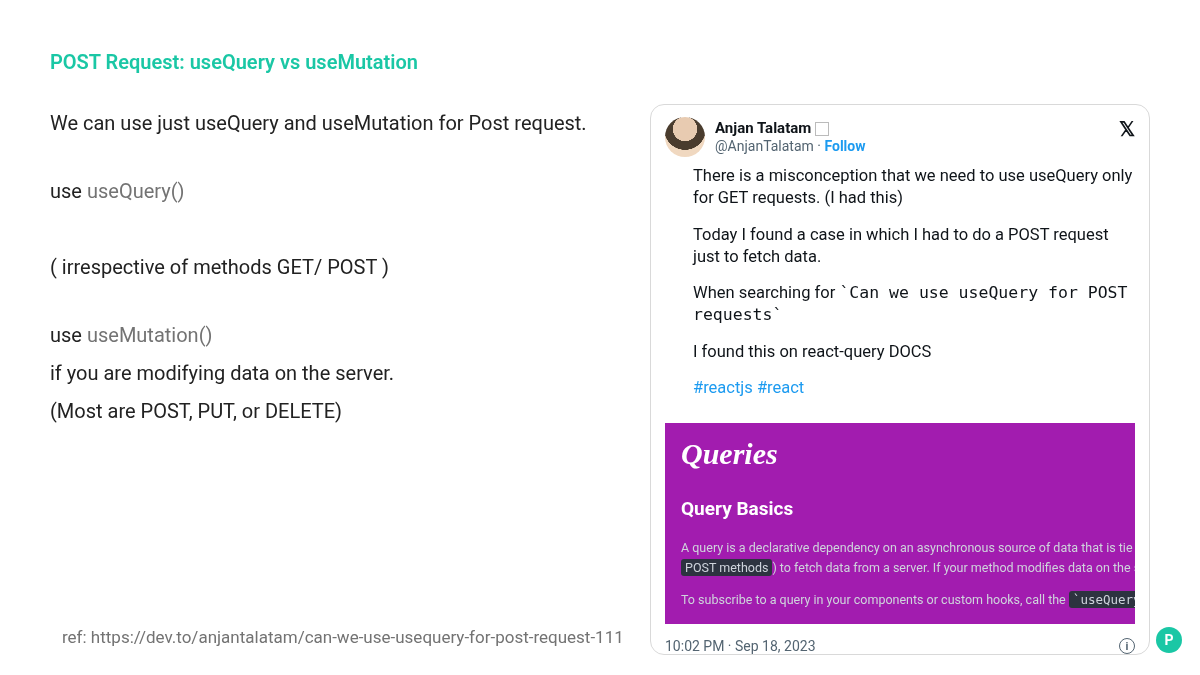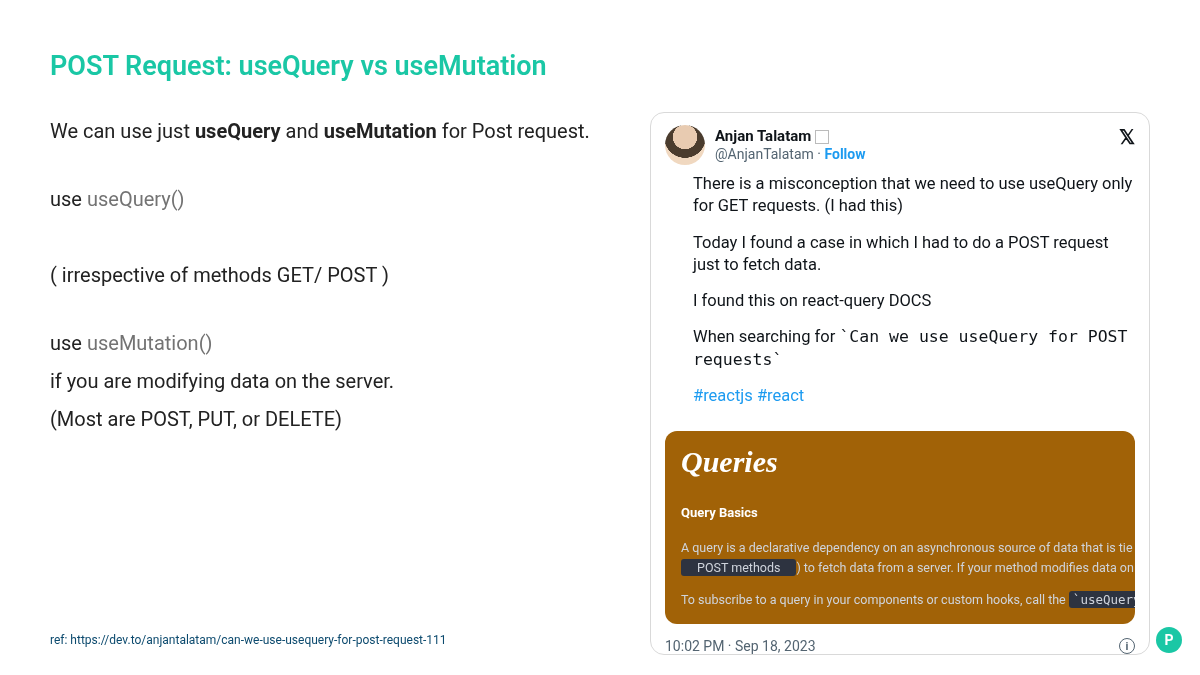--- a/index.html
+++ b/index.html
@@ -9,43 +9,43 @@
     background: #fff;
     font-family: -apple-system, BlinkMacSystemFont, "Segoe UI", Roboto, Helvetica, Arial, sans-serif;
     position: relative;
     overflow: hidden;
   }
   .slide {
     padding: 50px 50px 0 50px;
   }
   .title {
     color: #1ac7a5;
-    font-size: 27px;
+    font-size: 20px;
     font-weight: 600;
     margin-bottom: 30px;
   }
   .columns {
     display: flex;
     gap: 40px;
   }
   .left-col {
     flex: 1;
     color: #222;
     font-size: 20px;
     line-height: 1.9;
   }
   .left-col .para { margin-bottom: 30px; }
-  .left-col .bold { font-weight: 700; }
+  .left-col .bold { font-weight: 400; }
   .left-col .green { color: #737373; font-weight: 400; }
   .ref {
     position: absolute;
-    left: 50px;
+    left: 62px;
     bottom: 28px;
-    font-size: 12px;
-    color: #0c4a6e;
+    font-size: 17px;
+    color: #737373;
   }
   .right-col { width: 500px; }
   .tweet-card {
     border: 1px solid #d9d9d9;
     border-radius: 14px;
     background: #fff;
     overflow: hidden;
   }
   .tweet-header {
     display: flex;
@@ -79,47 +79,47 @@
     padding: 0 14px 10px 14px;
     font-size: 16.5px;
     line-height: 1.35;
     color: #0f1419;
   }
   .tweet-body p { margin-bottom: 14px; margin-left: 28px; }
   .tweet-body .mono { font-family: Menlo, Consolas, monospace; }
   .hashtags { color: #1d9bf0; }
   .docs-card {
     margin: 0 14px 10px 14px;
-    background: #a16207;
-    border-radius: 12px;
+    background: #a21caf;
+    border-radius: 0;
     color: #fff;
     padding: 14px 16px 14px 16px;
     overflow: hidden;
     white-space: nowrap;
   }
   .docs-title {
     font-style: italic;
     font-weight: 800;
     font-size: 30px;
     margin-bottom: 26px;
     font-family: Georgia, "Times New Roman", serif;
   }
   .docs-sub {
     font-weight: 700;
-    font-size: 13px;
+    font-size: 19px;
     margin-bottom: 18px;
   }
   .docs-text {
     font-size: 12.5px;
     color: #cfd4dc;
     line-height: 1.6;
   }
   .docs-text .pill {
     background: #2d3340;
-    padding: 1px 16px;
+    padding: 1px 4px;
     border-radius: 3px;
   }
   .docs-text .code {
     background: #2d3340;
     padding: 1px 4px;
     border-radius: 3px;
     font-family: Menlo, Consolas, monospace;
   }
   .tweet-footer {
     padding: 4px 14px 0 14px;
@@ -181,22 +181,22 @@
             </div>
             <div class="user-handle">
               <span>@AnjanTalatam</span><span> · </span><span class="follow-link">Follow</span>
             </div>
           </div>
           <div class="x-logo">𝕏</div>
         </div>
         <div class="tweet-body">
           <p>There is a misconception that we need to use useQuery only for GET requests. (I had this)</p>
           <p>Today I found a case in which I had to do a POST request just to fetch data.</p>
+          <p><span>When searching for </span><span class="mono">`Can we use useQuery for POST requests`</span></p>
           <p>I found this on react-query DOCS</p>
-          <p><span>When searching for </span><span class="mono">`Can we use useQuery for POST requests`</span></p>
           <p class="hashtags">#reactjs #react</p>
         </div>
         <div class="docs-card">
           <div class="docs-title">Queries</div>
           <div class="docs-sub">Query Basics</div>
           <div class="docs-text">
             <div>A query is a declarative dependency on an asynchronous source of data that is tie</div>
             <div><span class="pill">POST methods</span><span>) to fetch data from a server. If your method modifies data on the s</span></div>
             <div style="height:12px"></div>
             <div><span>To subscribe to a query in your components or custom hooks, call the </span><span class="code">`useQuery</span></div>

